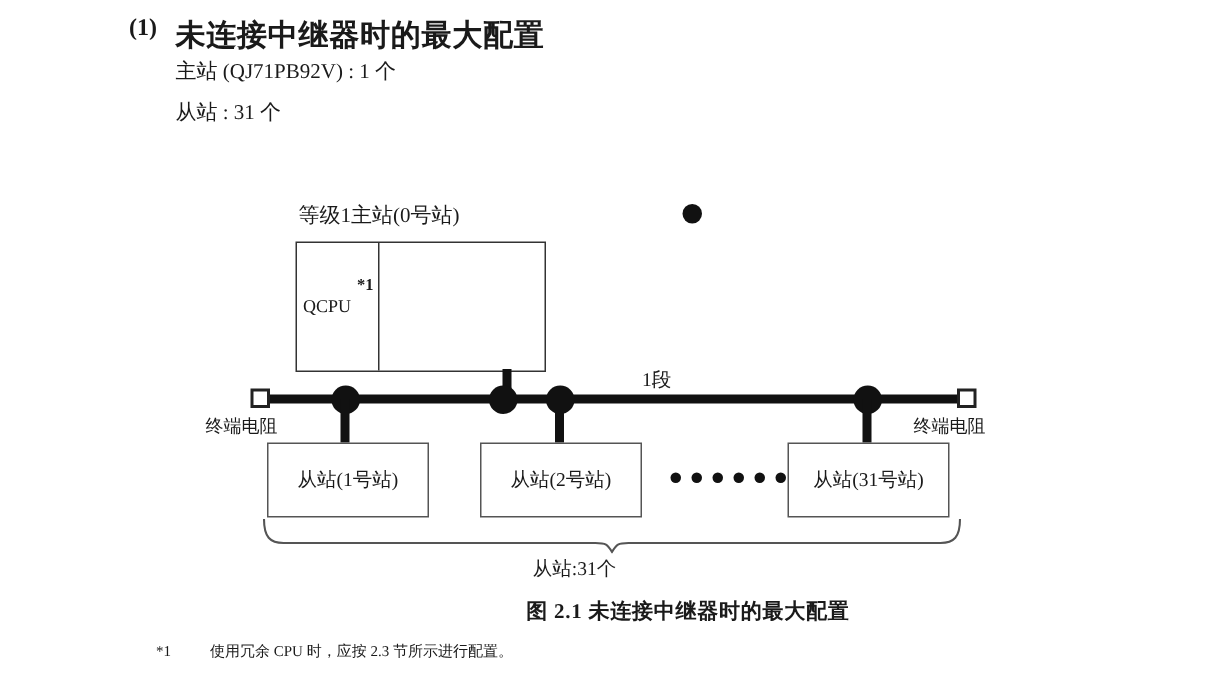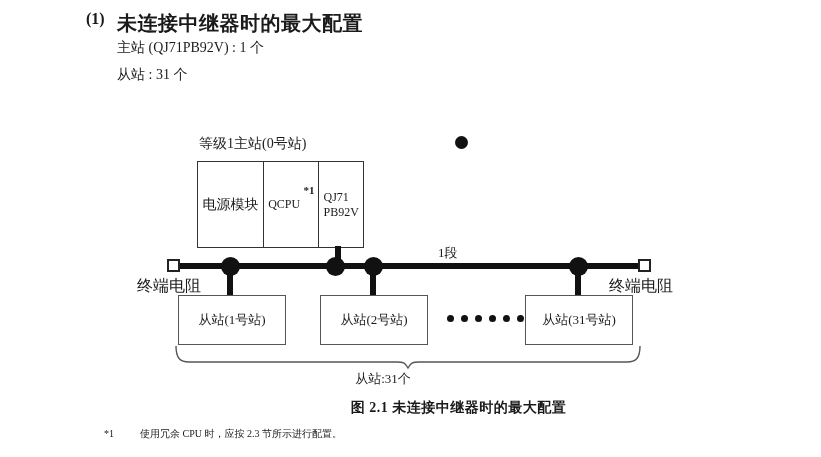--- a/index.html
+++ b/index.html
@@ -149,30 +149,30 @@
     border: 2px solid #222222;
     background: #ffffff;
     box-sizing: border-box;
     top: 259px;
   }
   #term-res-left  { left: 167px; }
   #term-res-right { left: 638px; }
 
   .term-label {
     position: absolute;
-    font-size: 16px;
+    font-size: 12px;
     white-space: nowrap;
     top: 276px;
   }
   #term-label-left  { left: 137px; }
   #term-label-right { left: 609px; }
 
   #segment-label {
     position: absolute;
-    left: 438px;
+    left: 428px;
     top: 244px;
     font-size: 13px;
     white-space: nowrap;
   }
 
   
   .bus-dot {
     position: absolute;
     width: 19px;
     height: 19px;
@@ -271,32 +271,23 @@
 <div id="spec-master">主站 (QJ71PB92V) : 1 个</div>
 <div id="spec-slave">从站 : 31 个</div>
 
 <div id="legend">
   <span class="legend-dot"></span>
 </div>
 
 <div id="master-label">等级1主站(0号站)</div>
 
 <div id="master-box">
-  <div class="mod-cell" id="cell-power">
-    <span>电源模块</span>
-  </div>
   <div class="mod-cell" id="cell-qcpu">
     <span>QCPU</span>
     <span id="footnote-star">*1</span>
-  </div>
-  <div class="mod-cell" id="cell-qj71">
-    <div>
-      <div>QJ71</div>
-      <div>PB92V</div>
-    </div>
   </div>
 </div>
 <div id="master-lead"></div>
 
 <div id="bus-line"></div>
 <div class="term-res" id="term-res-left"></div>
 <div class="term-res" id="term-res-right"></div>
 <div class="term-label" id="term-label-left">终端电阻</div>
 <div class="term-label" id="term-label-right">终端电阻</div>
 <div id="segment-label">1段</div>

